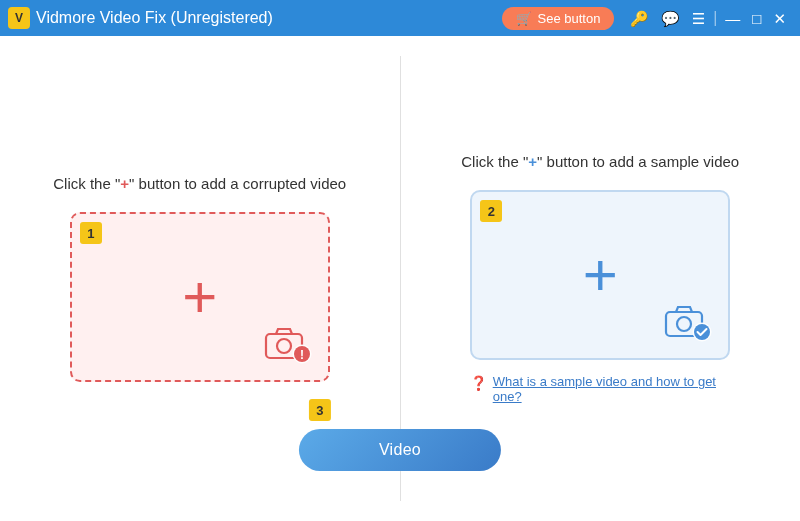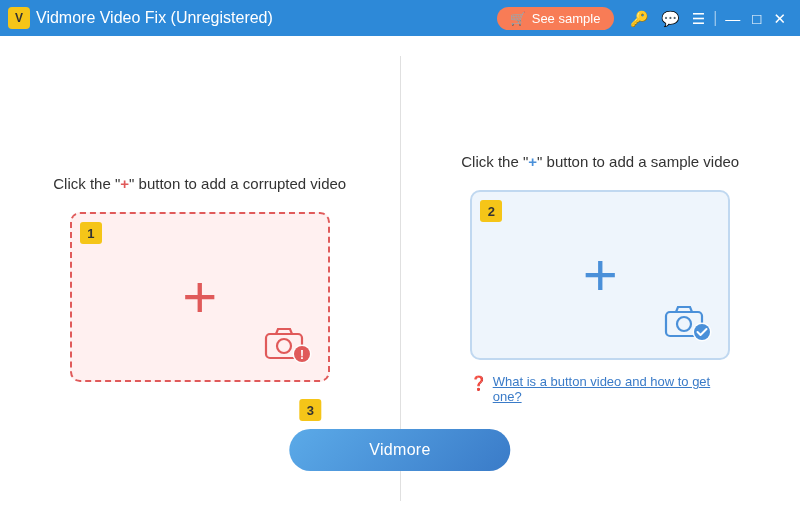--- a/index.html
+++ b/index.html
@@ -253,21 +253,21 @@
 <body>
 
 <div class="titlebar">
   <div class="titlebar-logo">
     <span>V</span>
   </div>
   <span class="titlebar-title">Vidmore Video Fix (Unregistered)</span>
 
   <button class="titlebar-pricing-btn">
     <span>🛒</span>
-    <span>See sample</span>
+    <span>See button</span>
   </button>
 
   <button class="titlebar-icon-btn">🔑</button>
   <button class="titlebar-icon-btn">💬</button>
   <button class="titlebar-icon-btn">☰</button>
   <span class="titlebar-sep">|</span>
   <button class="titlebar-icon-btn">—</button>
   <button class="titlebar-icon-btn">□</button>
   <button class="titlebar-icon-btn titlebar-close">✕</button>
 </div>
@@ -320,22 +320,22 @@
 
           <circle cx="40" cy="30" r="9" fill="white" stroke="white" stroke-width="1"></circle>
           <circle cx="40" cy="30" r="8" fill="#4a90d9"></circle>
           <path d="M35.5 30 L38.5 33 L44.5 27" stroke="white" stroke-width="2" stroke-linecap="round" stroke-linejoin="round"></path>
         </svg>
       </div>
     </div>
 
     <div class="help-link-container">
       <span class="help-icon">❓</span>
-      <a class="help-link">What is a button video and how to get one?</a>
+      <a class="help-link">What is a sample video and how to get one?</a>
     </div>
   </div>
 
   <div class="repair-area">
     <div class="badge-3">3</div>
-    <button class="repair-btn">Vidmore</button>
+    <button class="repair-btn">Video</button>
   </div>
 
 </div>
 
 </body></html>

